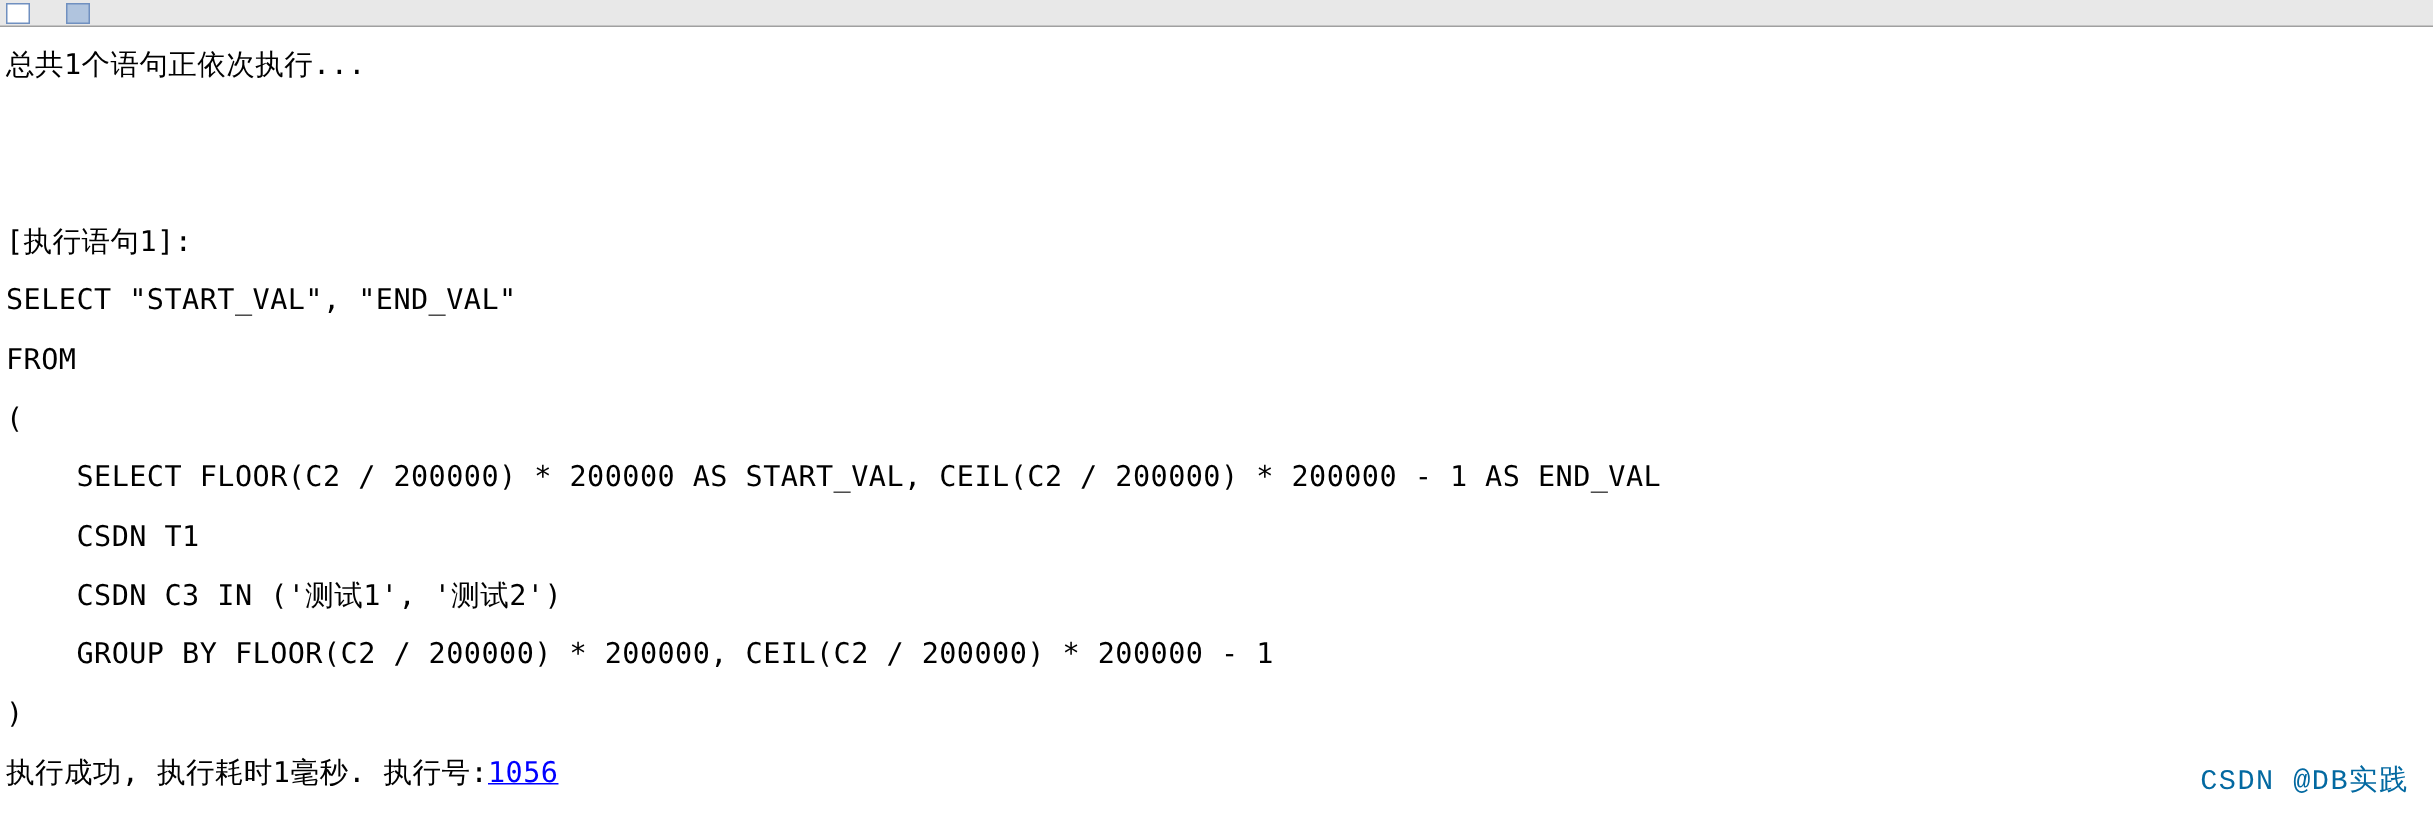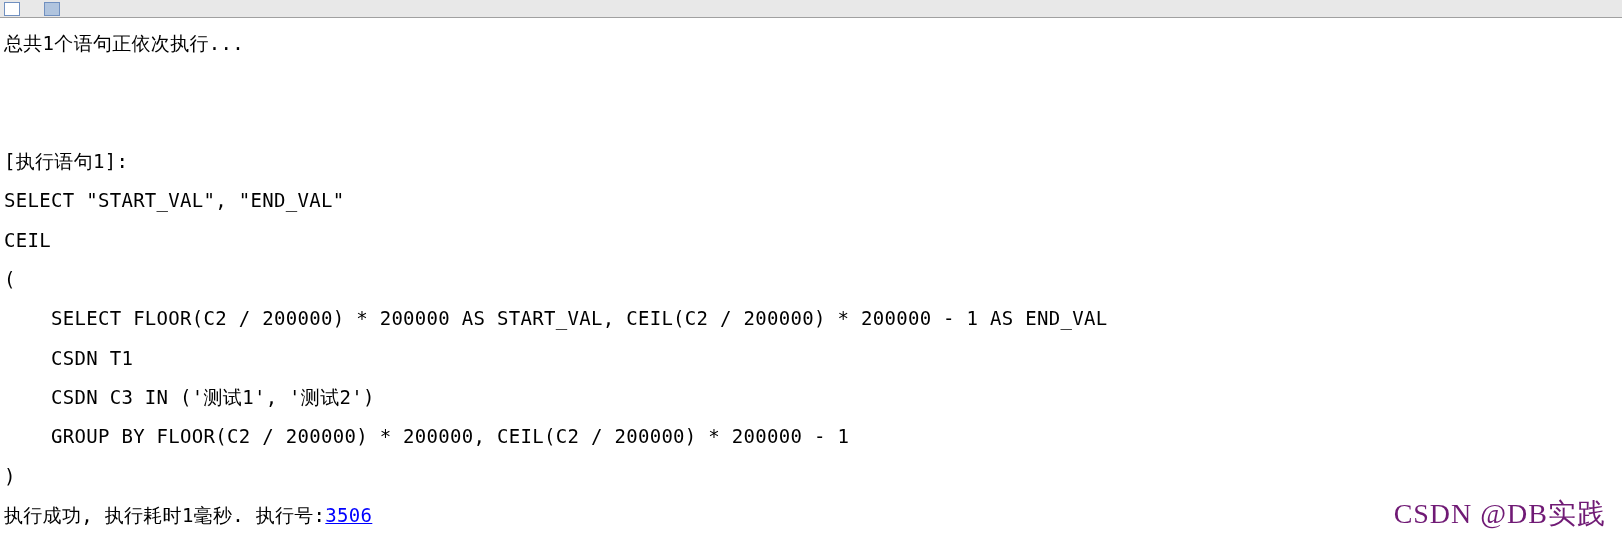--- a/index.html
+++ b/index.html
@@ -46,44 +46,44 @@
     }
     .link {
       color: #0000ff;
       text-decoration: underline;
       cursor: pointer;
     }
     .watermark {
       position: absolute;
       right: 16px;
       bottom: 12px;
-      color: #701a75;
-      font-size: 28px;
-      font-family: Liberation Serif, serif;
+      color: #0369a1;
+      font-size: 19px;
+      font-family: Liberation Mono, monospace;
       letter-spacing: 1px;
       pointer-events: none;
     }
   </style>
 </head>
 <body>
 
 <div class="tab-bar">
   <div class="tab-icon"></div>
   <div class="tab-icon2"></div>
 </div>
 
 <div class="content"><span>总共1个语句正依次执行...</span>
 
 
 <span>[执行语句1]:</span>
 <span>SELECT "START_VAL", "END_VAL"</span>
-<span>CEIL</span>
+<span>FROM</span>
 <span>(</span>
 <span>    SELECT FLOOR(C2 / 200000) * 200000 AS START_VAL, CEIL(C2 / 200000) * 200000 - 1 AS END_VAL</span>
 <span>    CSDN T1</span>
 <span>    CSDN C3 IN ('测试1', '测试2')</span>
 <span>    GROUP BY FLOOR(C2 / 200000) * 200000, CEIL(C2 / 200000) * 200000 - 1</span>
 <span>)</span>
-<span>执行成功, 执行耗时1毫秒. 执行号:</span><span class="link">3506</span>
+<span>执行成功, 执行耗时1毫秒. 执行号:</span><span class="link">1056</span>
 
 </div>
 
 <div class="watermark">CSDN @DB实践</div>
 
 </body></html>

